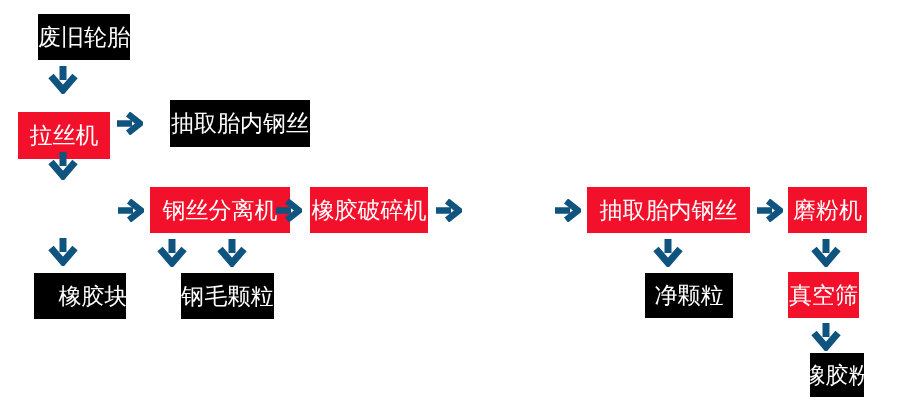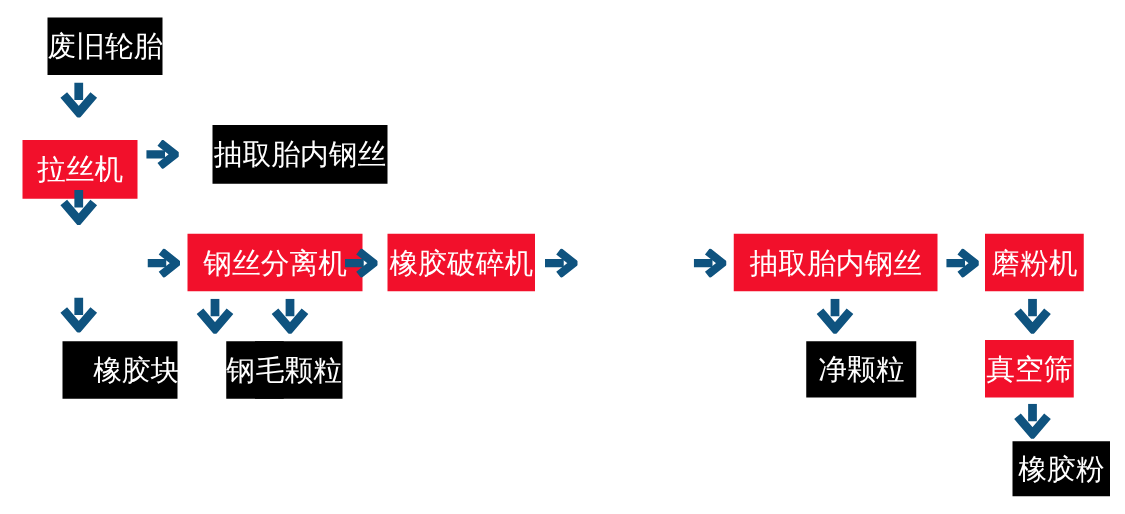--- a/index.html
+++ b/index.html
@@ -28,26 +28,26 @@
   
   #n-waste-tire     {left:18px;  top:14px;  width:92px;  height:46px;}
   #n-wire-drawing   {left:18px;  top:112px; width:92px;  height:47px;}
   #n-extract-wire   {left:150px; top:100px; width:140px; height:47px;}
   #n-crush-equip    {left:18px;  top:187px; width:92px;  height:46px;}
   #n-wire-separator {left:150px; top:187px; width:140px; height:46px;}
   #n-rubber-crusher {left:310px; top:187px; width:118px; height:46px;}
   #n-vib-screen     {left:468px; top:187px; width:80px;  height:46px;}
   #n-dust-fiber     {left:587px; top:187px; width:163px; height:46px;}
   #n-grinder        {left:788px; top:187px; width:79px;  height:46px;}
-  #n-rubber-block   {left:30px;  top:273px; width:92px;  height:46px;padding-left:26px;}
+  #n-rubber-block   {left:14px;  top:273px; width:92px;  height:46px;padding-left:26px;}
   #n-steel-wire     {left:161px; top:273px; width:46px;  height:46px;}
   #n-raw-granules   {left:184px; top:273px; width:70px;  height:46px;}
   #n-clean-granules {left:625px; top:273px; width:88px;  height:45px;}
   #n-vacuum-screen  {left:788px; top:272px; width:71px;  height:46px;}
-  #n-rubber-powder  {left:790px; top:353px; width:78px;  height:44px;}
+  #n-rubber-powder  {left:790px; top:353px; width:54px;  height:44px;}
 
   
   #a-d1{left:48px;  top:66px;}
   #a-d2{left:48px;  top:152px;}
   #a-d3{left:48px;  top:238px;}
   #a-d4{left:157px; top:239px;}
   #a-d5{left:217px; top:239px;}
   #a-d6{left:653px; top:239px;}
   #a-d7{left:811px; top:239px;}
   #a-d8{left:811px; top:323px;}

